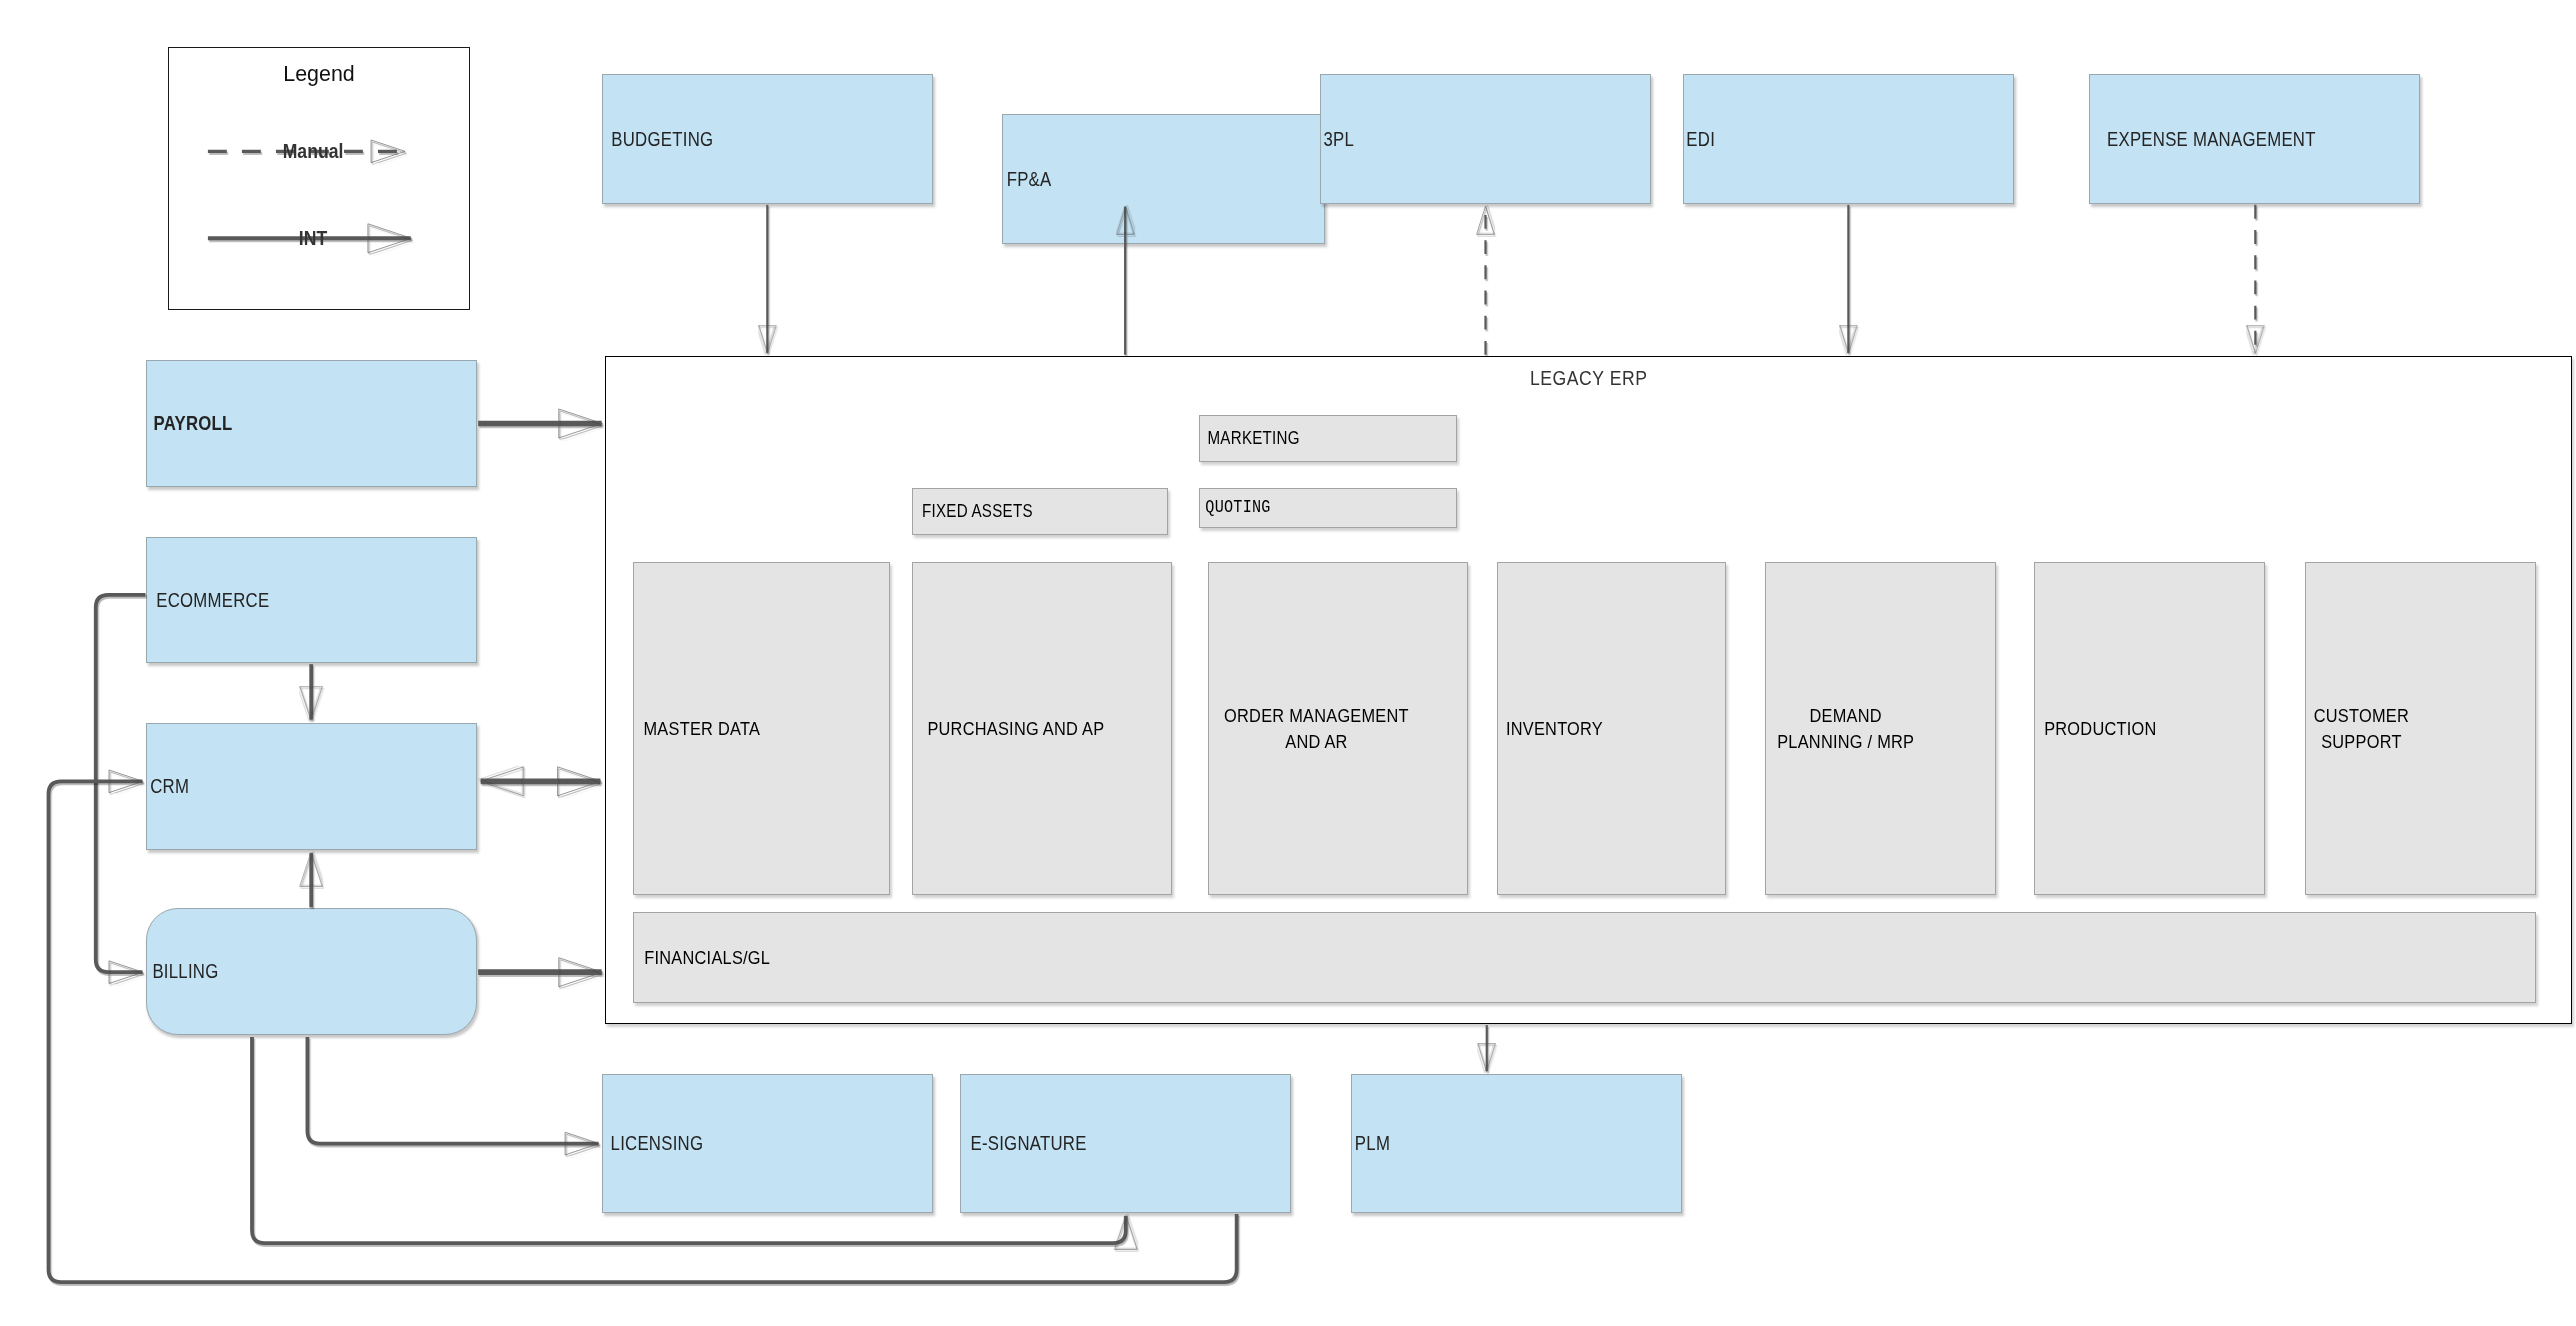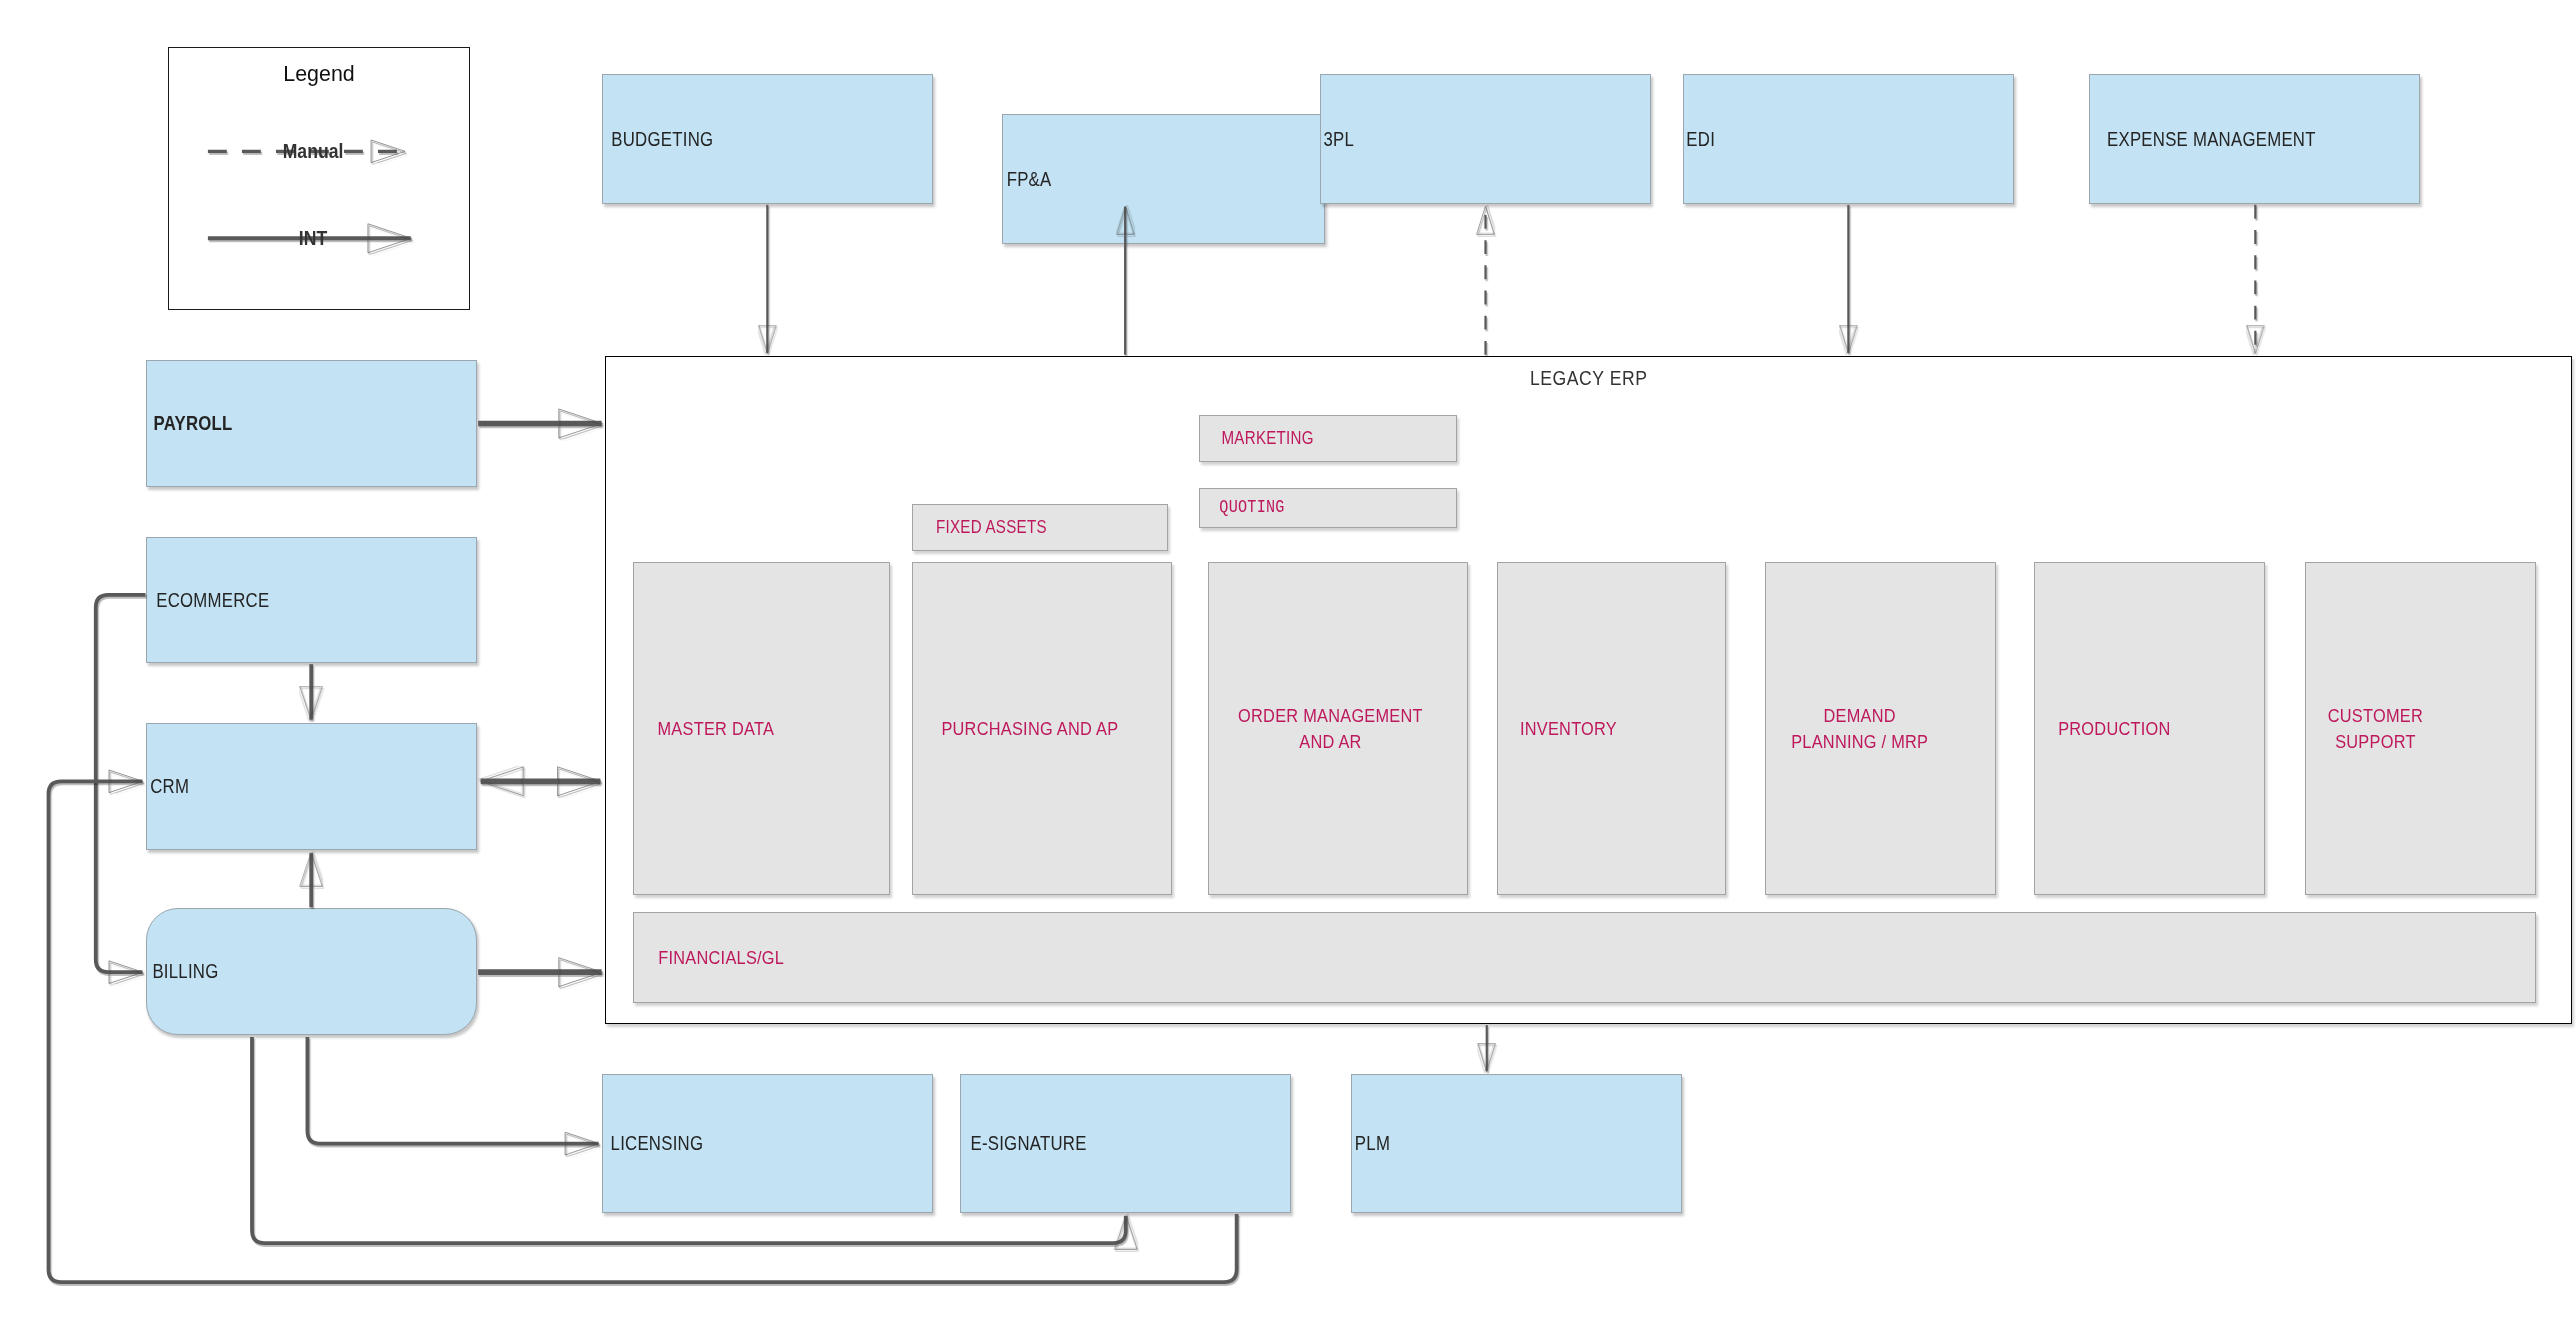--- a/index.html
+++ b/index.html
@@ -7,22 +7,22 @@
        font-family:"Liberation Sans", sans-serif;}
   .canvas{position:relative;width:2576px;height:1327px;background:#ffffff;}
 
   .box{position:absolute;display:flex;align-items:center;justify-content:flex-start;
        box-sizing:border-box;text-align:center;}
   .box .lbl{display:inline-block;transform:scaleX(.86);white-space:pre-line;
        line-height:1.35;letter-spacing:0.3px;}
 
   .blue{background:#C3E3F4;border:1.3px solid #9aa7af;color:#242424;
         font-size:19.5px;box-shadow:1.9px 2.5px 2.5px rgba(0,0,0,.22);}
-  .gray{background:#E4E4E4;border:1.3px solid #a3a3a3;color:#be185d;
-        font-size:19px;box-shadow:1.9px 2.5px 2.5px rgba(0,0,0,.18);padding-left:14px;}
+  .gray{background:#E4E4E4;border:1.3px solid #a3a3a3;color:#000000;
+        font-size:19px;box-shadow:1.9px 2.5px 2.5px rgba(0,0,0,.18);}
   .gray.small{font-size:17.6px;}
 
   .erp{position:absolute;left:605px;top:356px;width:1967px;height:668px;
        background:#ffffff;border:1.9px solid #000000;box-sizing:border-box;
        box-shadow:1.9px 2.5px 2.5px rgba(0,0,0,.18);}
   .erp-title{position:absolute;left:0;right:0;top:10px;text-align:center;
        font-size:20px;color:#333333;letter-spacing:0.6px;}
   .erp-title span{display:inline-block;transform:scaleX(.88);}
 
   .legend{position:absolute;left:168px;top:47px;width:302px;height:263px;
@@ -92,21 +92,21 @@
       <span class="lbl">PLM</span>
     </div>
 
   <div class="erp">
     <div class="erp-title"><span>LEGACY ERP</span></div>
   </div>
 
   <div class="box gray small" style="left:1199px;top:415px;width:258px;height:47px;">
       <span class="lbl">MARKETING</span>
     </div>
-  <div class="box gray small" style="left:912px;top:488px;width:256px;height:47px;margin-top:16px;">
+  <div class="box gray small" style="left:912px;top:488px;width:256px;height:47px;">
       <span class="lbl">FIXED ASSETS</span>
     </div>
   <div class="box gray small" style="left:1199px;top:488px;width:258px;height:40px;font-family:Liberation Mono, monospace;">
       <span class="lbl">QUOTING</span>
     </div>
 
   <div class="box gray" style="left:633px;top:562px;width:257px;height:333px;">
       <span class="lbl">MASTER DATA</span>
     </div>
   <div class="box gray" style="left:1208px;top:562px;width:260px;height:333px;">

